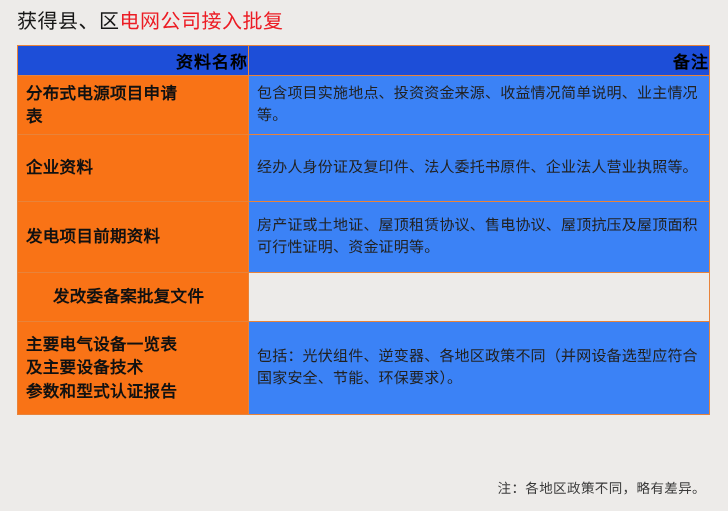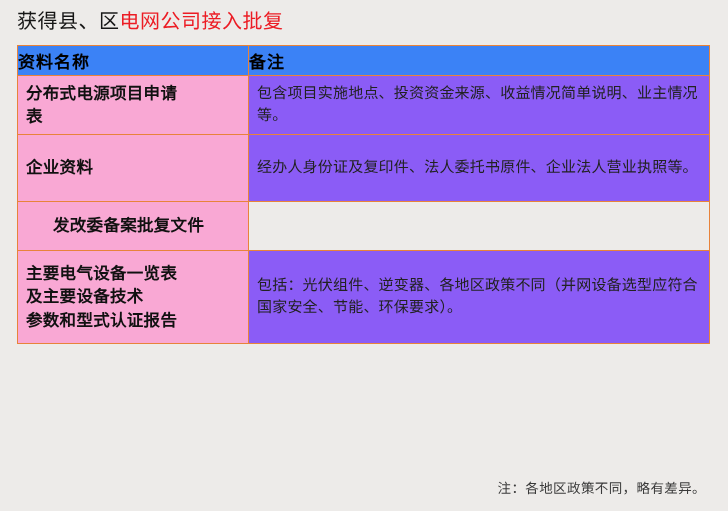--- a/index.html
+++ b/index.html
@@ -47,43 +47,43 @@
 
   .doc-table th,
   .doc-table td {
     border: 1px solid #e8833a;
     padding: 0;
     vertical-align: middle;
   }
 
   
   .doc-table thead th {
-    background: #3b82f6;
+    background: #1d4ed8;
     border-color: #e8833a;
     height: 29px;
     color: #000000;
     font-size: 17px;
     font-weight: bold;
-    text-align: left;
+    text-align: right;
     letter-spacing: 1px;
   }
 
   
   td.cell-name {
-    background: #f9a8d4;
+    background: #f97316;
     color: #111111;
     font-size: 16.5px;
     font-weight: bold;
     line-height: 1.42;
     padding: 5px 4px 5px 8px;
     letter-spacing: 0.3px;
   }
   
   td.cell-note {
-    background: #8b5cf6;
+    background: #3b82f6;
     color: #222222;
     font-size: 15px;
     font-weight: normal;
     line-height: 1.45;
     padding: 6px 8px 6px 8px;
     letter-spacing: 0.2px;
   }
   td.cell-note.is-empty {
     background: #edebe9;
   }
@@ -139,20 +139,26 @@
       <td class="cell-note">包含项目实施地点、投资资金来源、收益情况简单说明、业主情况等。</td>
     </tr>
 
     <tr class="row-h2">
       <td class="cell-name">
         <span class="nm-line">企业资料</span>
       </td>
       <td class="cell-note">经办人身份证及复印件、法人委托书原件、企业法人营业执照等。</td>
     </tr>
 
+    <tr class="row-h3">
+      <td class="cell-name">
+        <span class="nm-line">发电项目前期资料</span>
+      </td>
+      <td class="cell-note">房产证或土地证、屋顶租赁协议、售电协议、屋顶抗压及屋顶面积可行性证明、资金证明等。</td>
+    </tr>
 
     <tr class="row-h4">
       <td class="cell-name">
         <span class="nm-line">发改委备案批复文件</span>
       </td>
       <td class="cell-note is-empty"></td>
     </tr>
 
 
 

